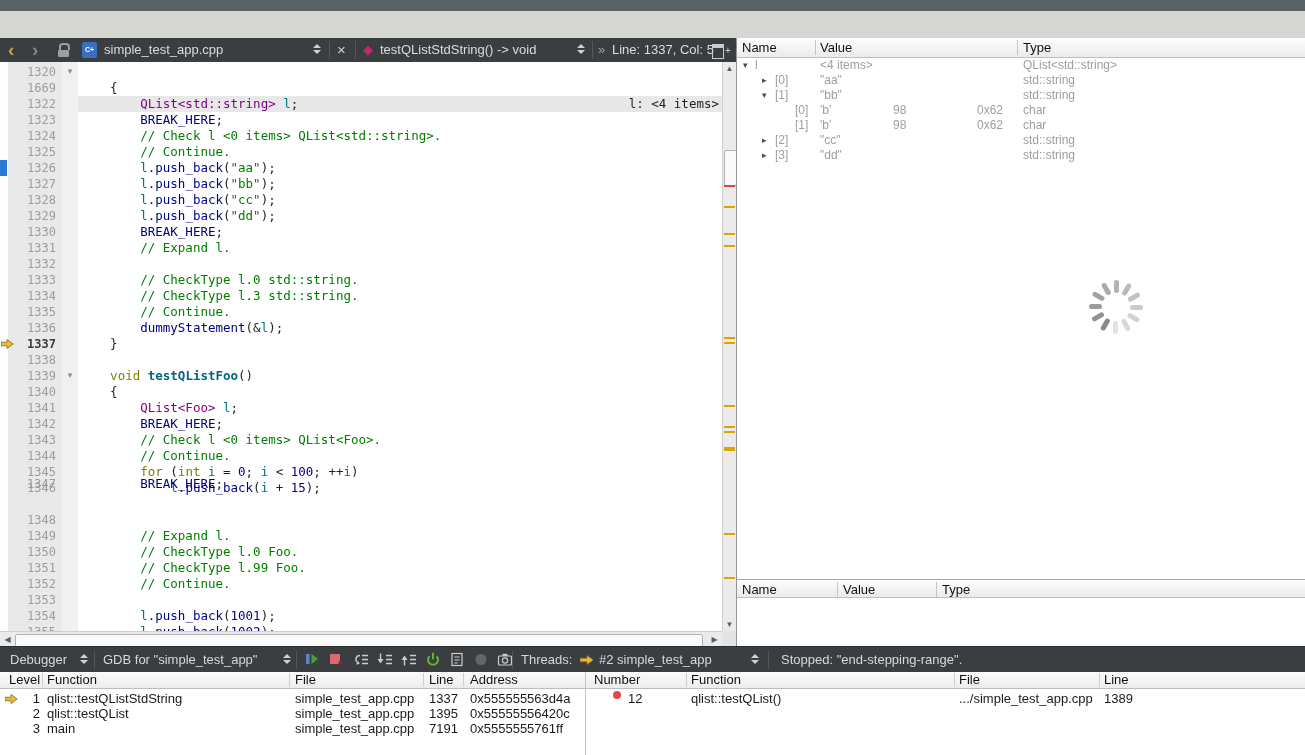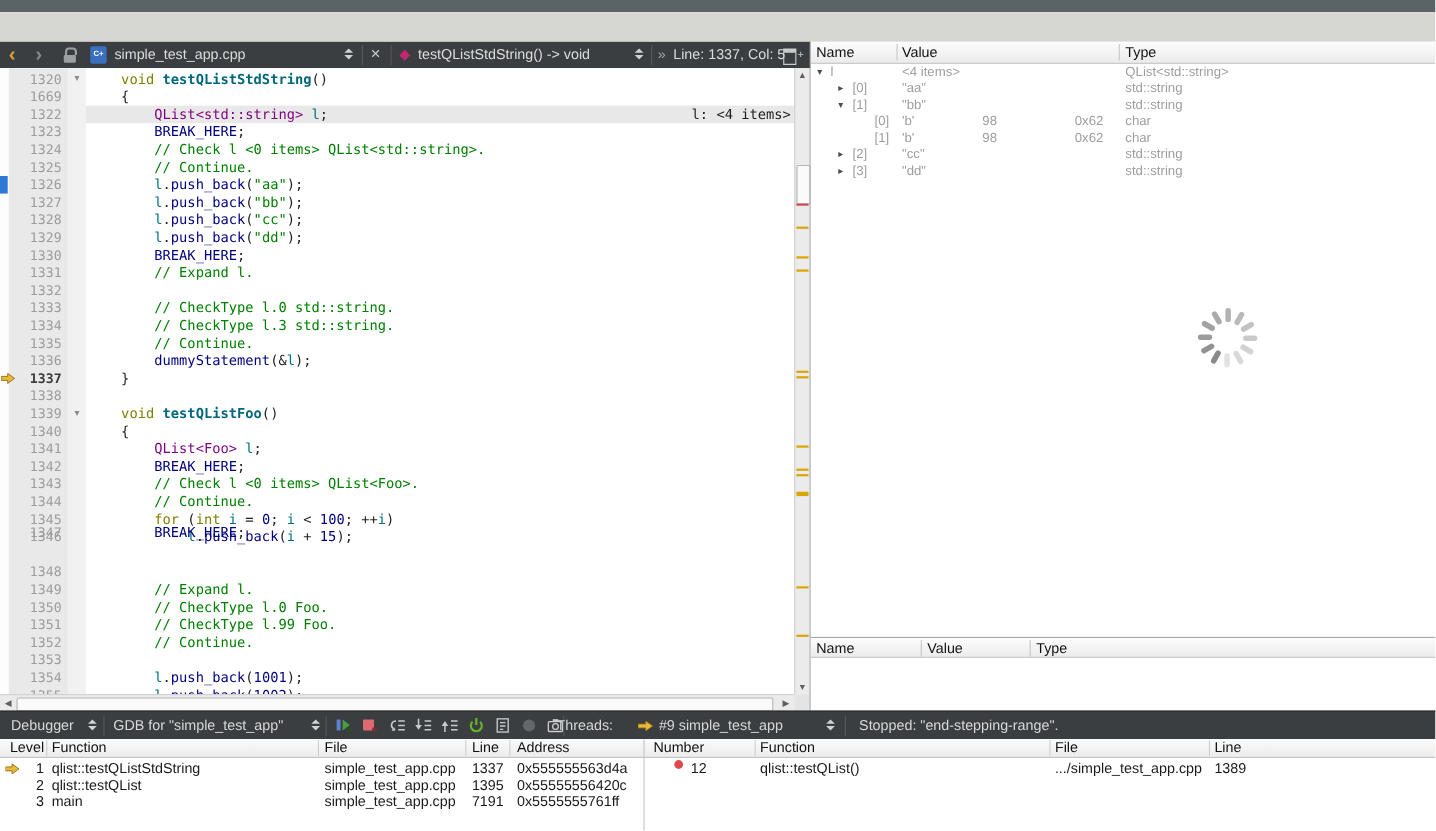--- a/index.html
+++ b/index.html
@@ -137,21 +137,20 @@
 </div>
 
 <div class="abs" id="editor">
   <div class="abs" id="gut-bp"></div>
   <div class="abs" id="gut-num"></div>
   <div class="abs" id="gut-fold"></div>
   <div id="code-lines">
       <div class="crow" style="top: 2px;">
         <div class="lnum">1320</div>
         <div class="fold">▾</div>
-        <div class="cline"><span class="tk-p">    </span><span class="tk-kw">void</span><span class="tk-p"> </span><span class="tk-fn">testQListStdString</span><span class="tk-p">()</span></div>
       </div>
       <div class="crow" style="top: 18px;">
         <div class="lnum">1669</div>
         <div class="fold"></div>
         <div class="cline"><span class="tk-p">    {</span></div>
       </div>
       <div class="crow" style="top: 34px;">
         <div class="lnum">1322</div>
         <div class="fold"></div>
         <div class="cline hl"><span class="tk-p">        </span><span class="tk-ty">QList&lt;std::string&gt;</span><span class="tk-p"> </span><span class="tk-vr">l</span><span class="tk-p">;</span><span class="annot tk-p">l: &lt;4 items&gt;</span></div>
@@ -499,25 +498,25 @@
       </div>
       <div class="ic">
         <svg width="18" height="17" viewBox="0 0 18 17">
           <rect x="2.5" y="5" width="13" height="9" rx="1" stroke="#c9cccd" stroke-width="1.2" fill="none"></rect>
           <rect x="6.5" y="2.8" width="5" height="2.2" fill="#c9cccd"></rect>
           <circle cx="9" cy="9.5" r="2.6" stroke="#c9cccd" stroke-width="1.2" fill="none"></circle>
         </svg>
       </div>
     </div>
   <span class="tsep" style="left:512px;top:4px;"></span>
-  <span class="item" style="left:506px;">Threads:</span>
+  <span class="item" style="left:521px;">Threads:</span>
   <svg class="abs" style="left:580px;top:8px;" width="14" height="10" viewBox="0 0 14 10">
     <path d="M0 3.2h7V0.4l6.4 4.6L7 9.6V6.8H0z" fill="#e8b93e" stroke="#8f6a10" stroke-width="0.8"></path>
   </svg>
-  <span class="item" style="left:599px;">#9 simple_test_app</span>
+  <span class="item" style="left:599px;">#2 simple_test_app</span>
   <span class="spin" style="left:751px;">
       <i class="u"></i>
       <i class="d"></i>
     </span>
   <span class="tsep" style="left:768px;top:4px;"></span>
   <span class="item" style="left:781px;">Stopped: "end-stepping-range".</span>
 </div>
 
 <div class="abs" id="bottom">
   <div id="tbl-hdr">

